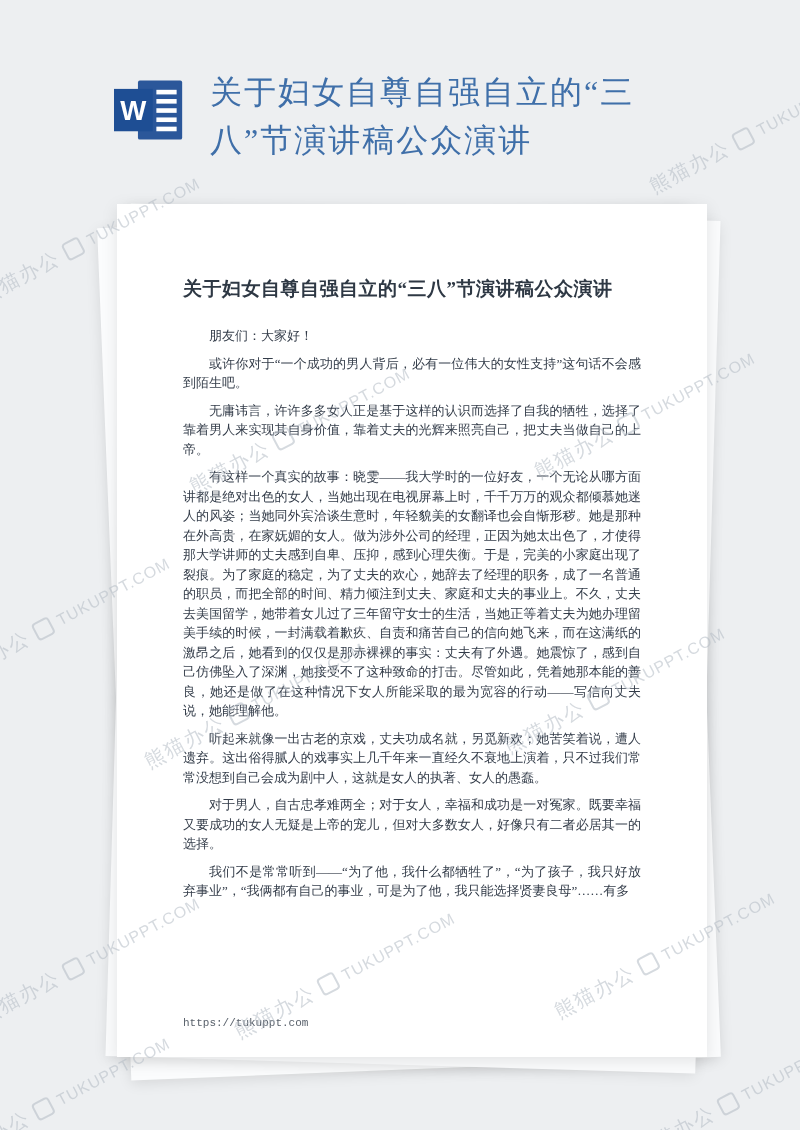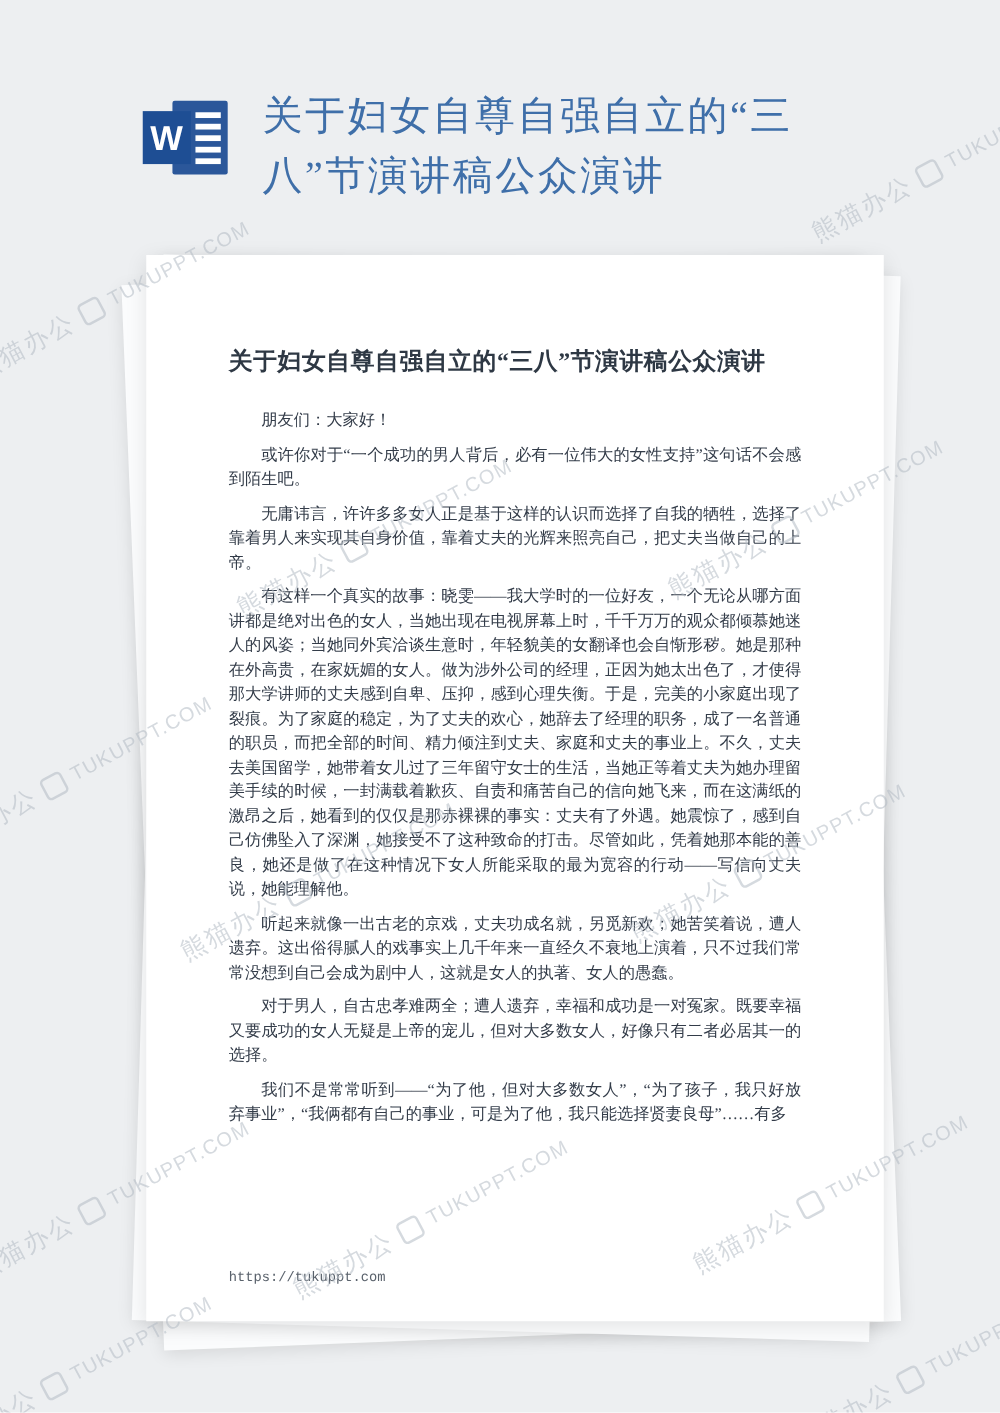--- a/index.html
+++ b/index.html
@@ -118,22 +118,22 @@
 <div class="sheet sheet-back2"></div>
 
 <div class="page">
   <h2 class="doc-title">关于妇女自尊自强自立的“三八”节演讲稿公众演讲</h2>
   <div class="doc-body">
     <p>朋友们：大家好！</p>
     <p>或许你对于“一个成功的男人背后，必有一位伟大的女性支持”这句话不会感到陌生吧。</p>
     <p>无庸讳言，许许多多女人正是基于这样的认识而选择了自我的牺牲，选择了靠着男人来实现其自身价值，靠着丈夫的光辉来照亮自己，把丈夫当做自己的上帝。</p>
     <p>有这样一个真实的故事：晓雯——我大学时的一位好友，一个无论从哪方面讲都是绝对出色的女人，当她出现在电视屏幕上时，千千万万的观众都倾慕她迷人的风姿；当她同外宾洽谈生意时，年轻貌美的女翻译也会自惭形秽。她是那种在外高贵，在家妩媚的女人。做为涉外公司的经理，正因为她太出色了，才使得那大学讲师的丈夫感到自卑、压抑，感到心理失衡。于是，完美的小家庭出现了裂痕。为了家庭的稳定，为了丈夫的欢心，她辞去了经理的职务，成了一名普通的职员，而把全部的时间、精力倾注到丈夫、家庭和丈夫的事业上。不久，丈夫去美国留学，她带着女儿过了三年留守女士的生活，当她正等着丈夫为她办理留美手续的时候，一封满载着歉疚、自责和痛苦自己的信向她飞来，而在这满纸的激昂之后，她看到的仅仅是那赤裸裸的事实：丈夫有了外遇。她震惊了，感到自己仿佛坠入了深渊，她接受不了这种致命的打击。尽管如此，凭着她那本能的善良，她还是做了在这种情况下女人所能采取的最为宽容的行动——写信向丈夫说，她能理解他。</p>
     <p>听起来就像一出古老的京戏，丈夫功成名就，另觅新欢；她苦笑着说，遭人遗弃。这出俗得腻人的戏事实上几千年来一直经久不衰地上演着，只不过我们常常没想到自己会成为剧中人，这就是女人的执著、女人的愚蠢。</p>
-    <p>对于男人，自古忠孝难两全；遭人遗弃，幸福和成功是一对冤家。既要幸福又要成功的女人无疑是上帝的宠儿，但对大多数女人，好像只有二者必居其一的选择。</p>
-    <p>我们不是常常听到——“为了他，但对大多数女人”，“为了孩子，我只好放弃事业”，“我俩都有自己的事业，可是为了他，我只能选择贤妻良母”……有多</p>
+    <p>对于男人，自古忠孝难两全；对于女人，幸福和成功是一对冤家。既要幸福又要成功的女人无疑是上帝的宠儿，但对大多数女人，好像只有二者必居其一的选择。</p>
+    <p>我们不是常常听到——“为了他，我什么都牺牲了”，“为了孩子，我只好放弃事业”，“我俩都有自己的事业，可是为了他，我只能选择贤妻良母”……有多</p>
   </div>
   <a class="doc-footer">https://tukuppt.com</a>
 </div>
 
 <div class="wm-layer">
   <span class="wm" style="left:760px; top:130px;">
     <span class="cn">熊猫办公</span>
       <i class="logo"></i>
       <span class="en">TUKUPPT.COM</span>
   </span>

